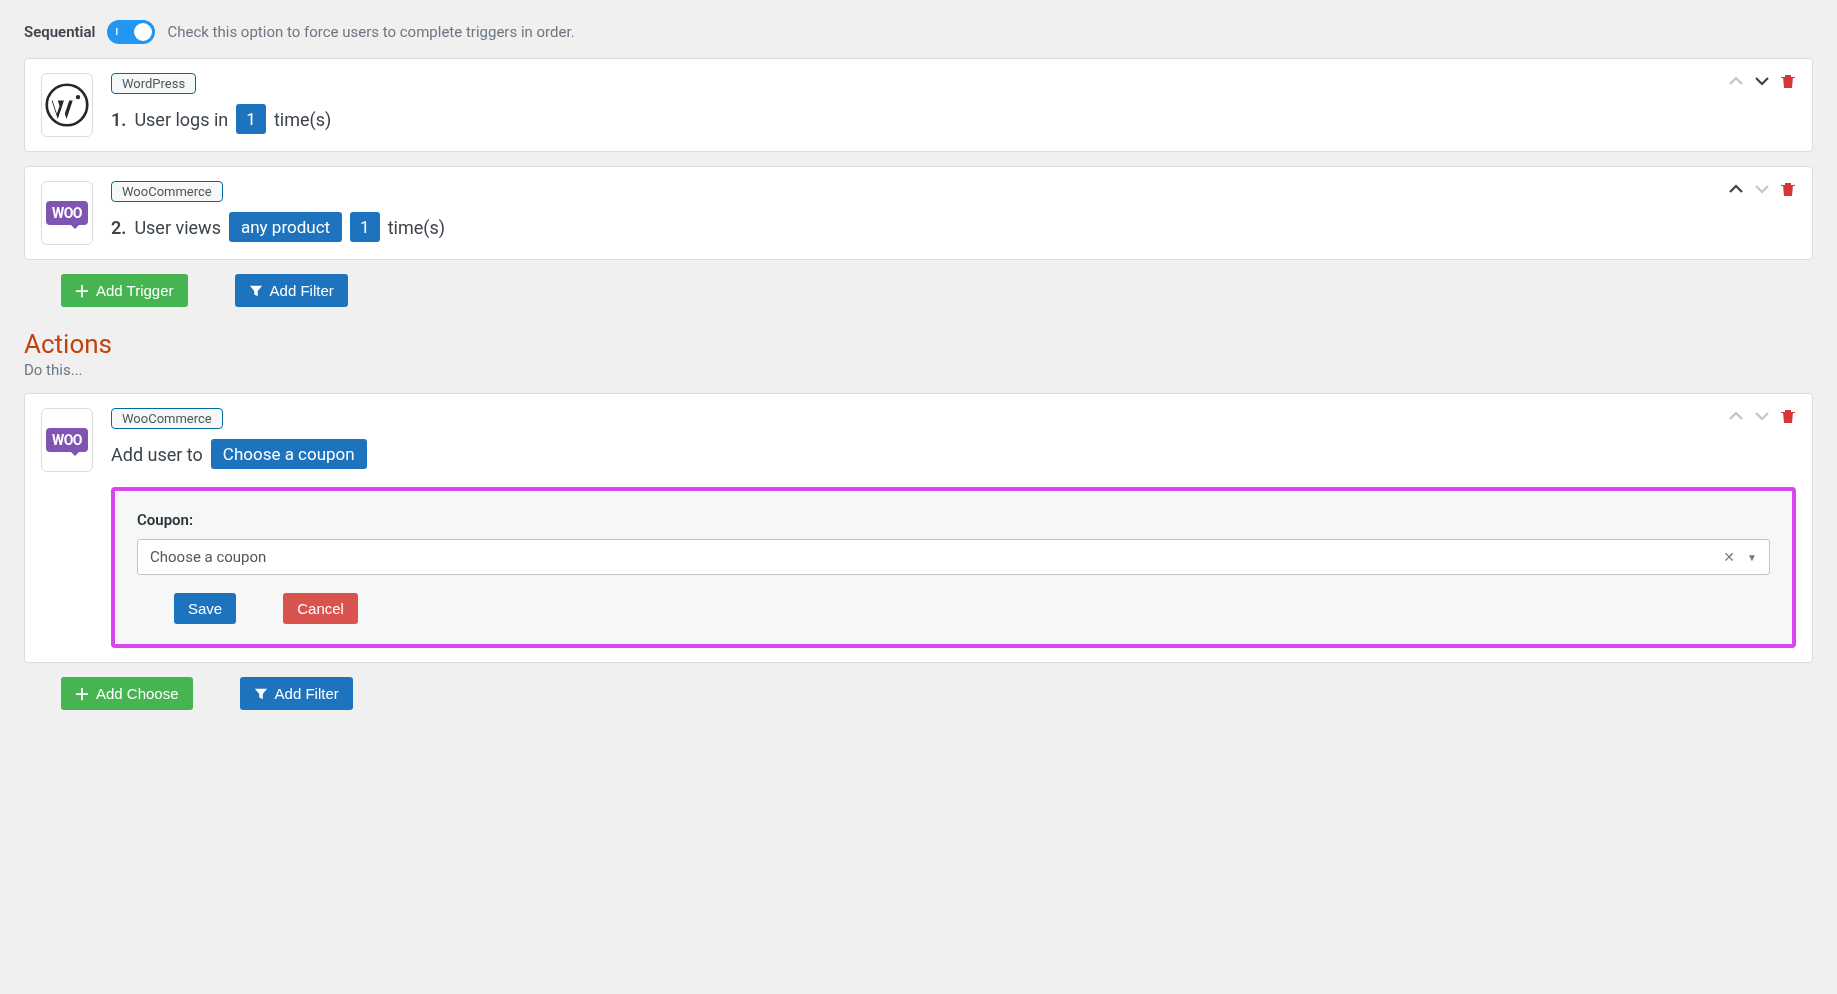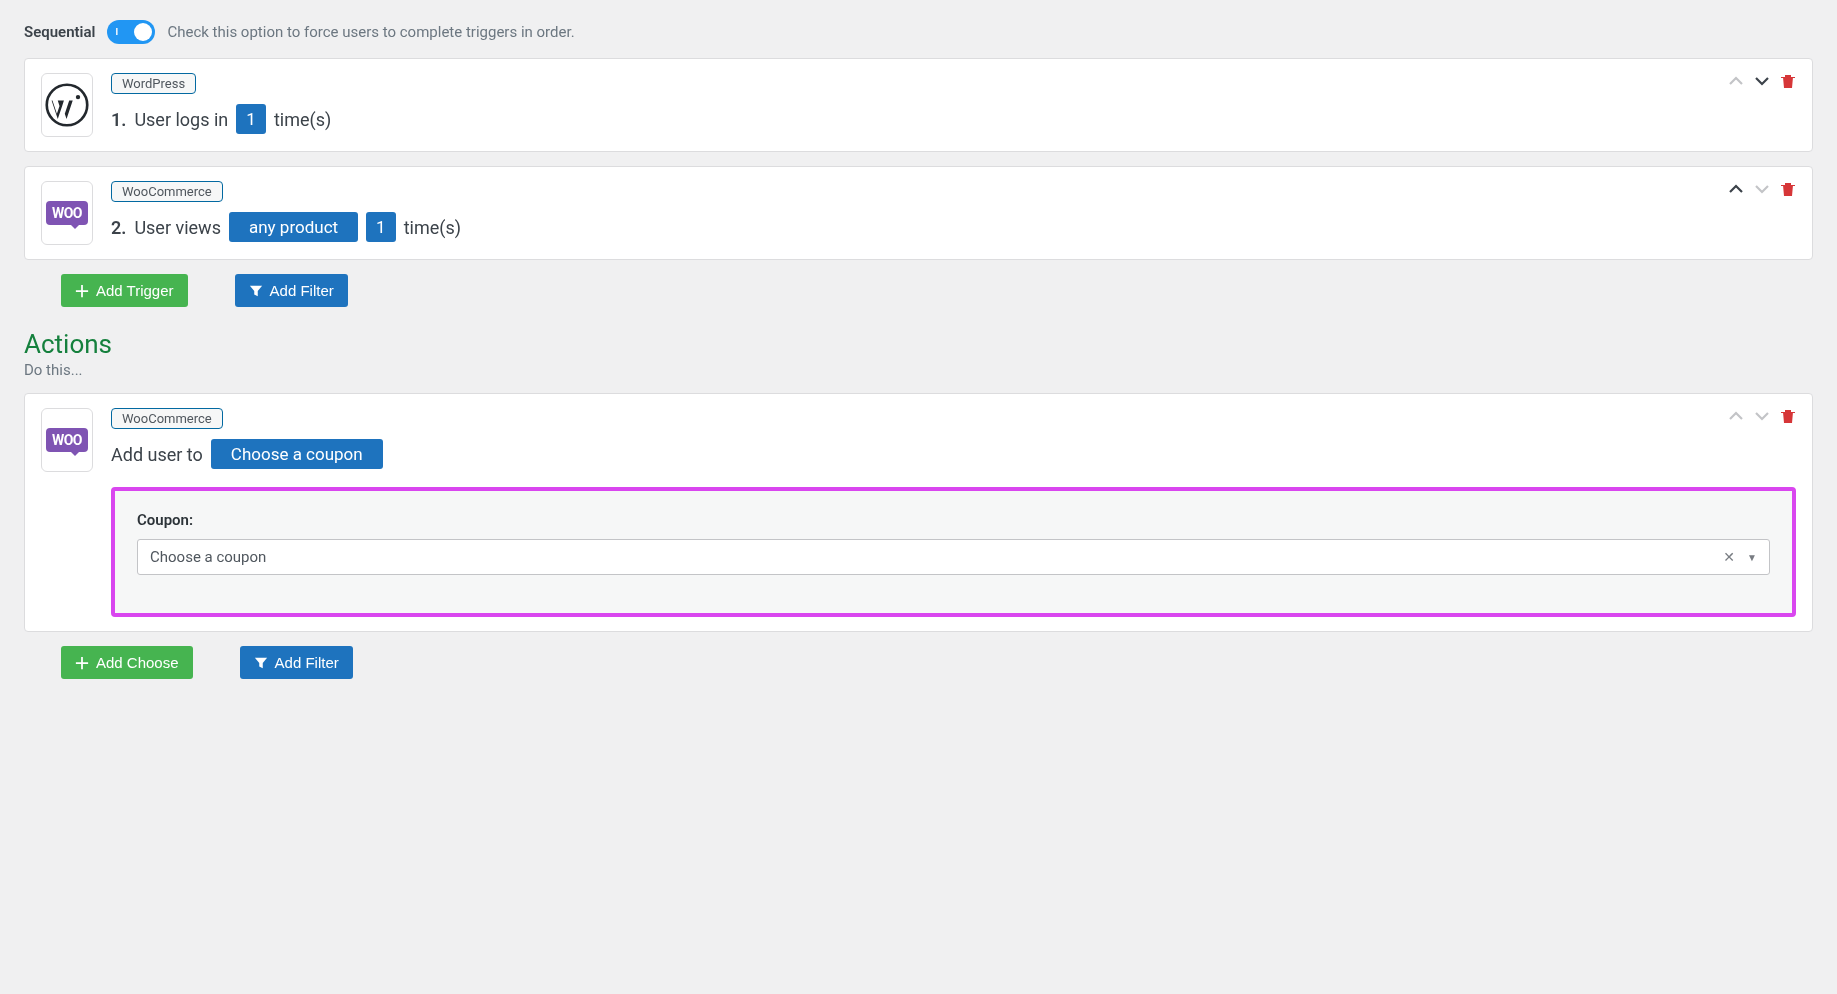--- a/index.html
+++ b/index.html
@@ -103,21 +103,21 @@
   color: #3c434a;
   display: flex;
   align-items: center;
   flex-wrap: wrap;
   gap: 8px;
 }
 .sentence .bold { font-weight: 600; }
 .pill {
   background: #1e73be;
   color: #fff;
-  padding: 5px 20px;
+  padding: 5px 12px;
   border-radius: 3px;
   font-size: 17px;
   cursor: pointer;
 }
 .pill.narrow { padding: 5px 10px; }
 .btn-row {
   display: flex;
   gap: 10px;
   margin-bottom: 22px;
 }
@@ -134,21 +134,21 @@
   margin-left: 37px;
 }
 .btn-green { background: #46b450; }
 .btn-blue { background: #1e73be; }
 .btn-red { background: #d9534f; }
 .btn-blue-solid { background: #1e73be; }
 .btn svg { width: 14px; height: 14px; }
 h2.section-title {
   font-size: 26px;
   font-weight: 400;
-  color: #15803d;
+  color: #c2410c;
 }
 .section-sub {
   color: #6c7781;
   margin-top: 2px;
   margin-bottom: 14px;
 }
 .config-panel {
   background: #f6f7f7;
   border: 4px solid #d946ef;
   border-radius: 4px;
@@ -332,20 +332,28 @@
 
     <div class="config-panel">
       <div class="config-label">Coupon:</div>
       <div class="select-box">
         <span>Choose a coupon</span>
         <span class="select-right">
           <span class="x">✕</span>
           <span class="caret">▼</span>
         </span>
       </div>
+      <div class="panel-btns">
+        <button class="btn btn-blue-solid btn-sm">
+            <span>Save</span>
+          </button>
+        <button class="btn btn-red btn-sm">
+            <span>Cancel</span>
+          </button>
+      </div>
     </div>
   </div>
 </div>
 
 <div class="btn-row" style="margin-bottom:0">
   <button class="btn btn-green">
     <svg viewBox="0 0 16 16" fill="currentColor">
         <path d="M7 1h2v14H7zM1 7h14v2H1z"></path>
       </svg>
     <span>Add Choose</span>

